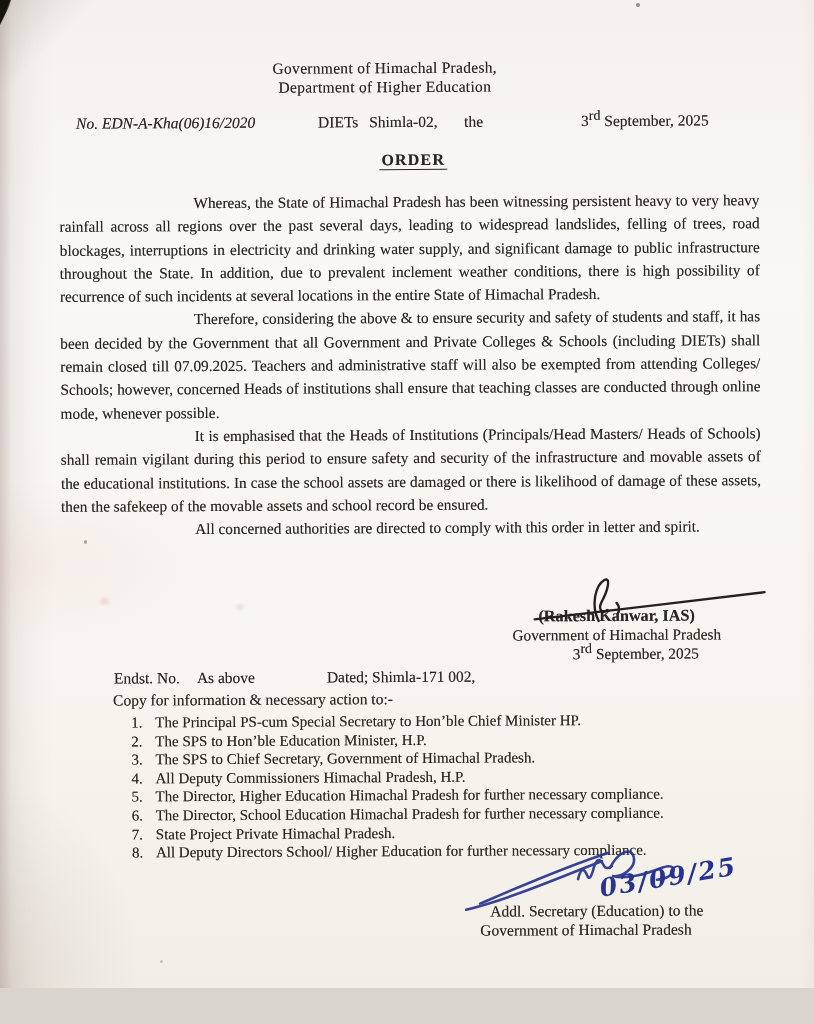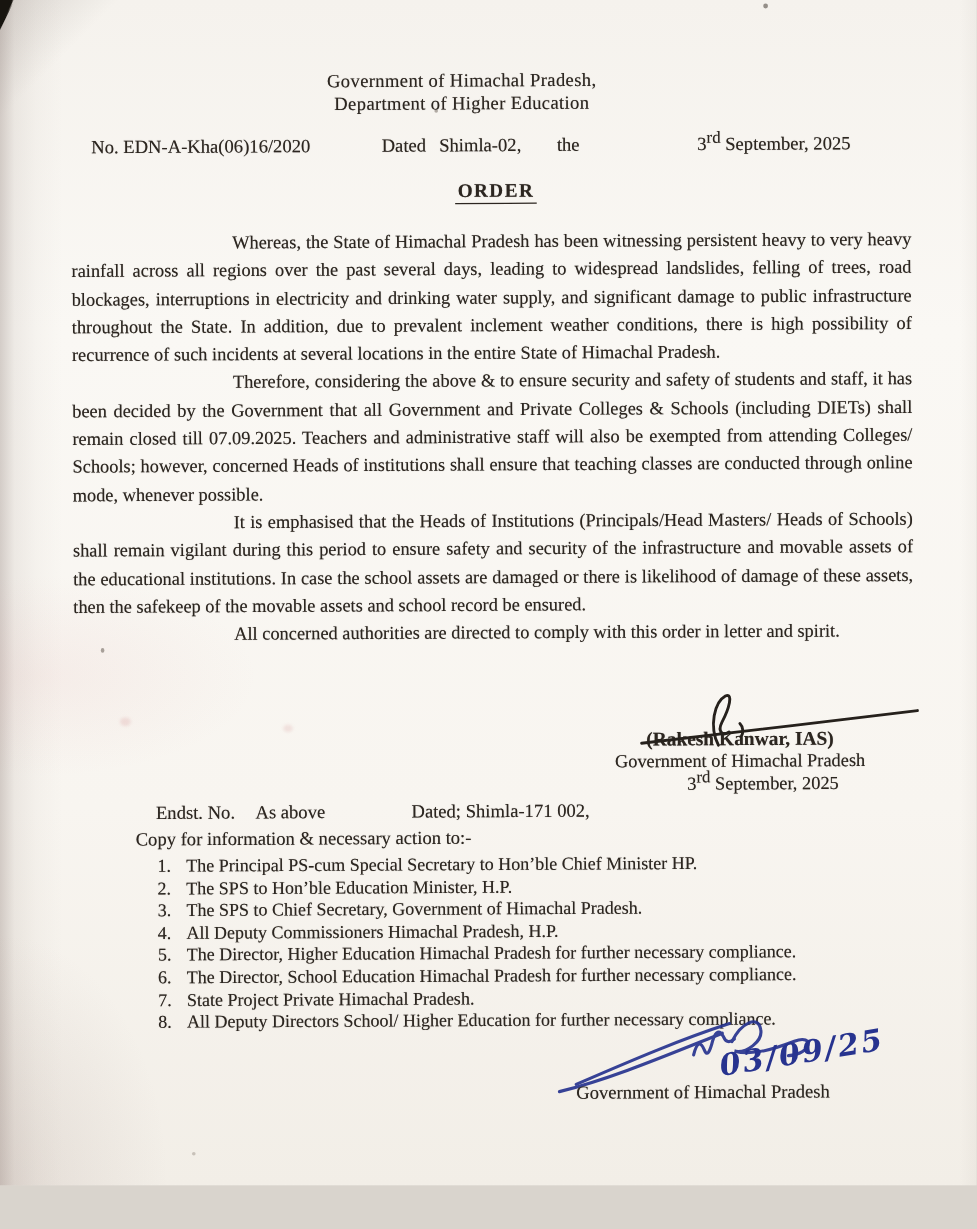--- a/index.html
+++ b/index.html
@@ -24,21 +24,21 @@
     position:absolute; top:-18px; left:-11px; width:15px; height:66px;
     background:#17140f; transform:rotate(26deg); border-radius:45%;
     filter:blur(0.6px);
   }
   .speck { position:absolute; border-radius:50%; }
 
   .org-header { position:absolute; top:58px; left:62px; width:650px;
     text-align:center; font-size:15.5px; line-height:19px; letter-spacing:0.3px; }
 
   .ref-line { position:absolute; top:113px; left:0; width:814px; height:22px; font-size:15.5px; }
-  .ref-no   { position:absolute; left:78px; }
+  .ref-no   { position:absolute; left:78px;font-style:italic; }
   .ref-dated{ position:absolute; left:320px; word-spacing:7px; }
   .ref-the  { position:absolute; left:466px; }
   .ref-date { position:absolute; left:583px; }
   sup { font-size:14px; line-height:0; vertical-align:super; }
 
   .order-heading-wrap { position:absolute; top:151px; left:62px; width:696px; text-align:center; }
   .order-heading { font-weight:bold; font-size:16px; letter-spacing:1.2px;
     border-bottom:1.6px solid #2c2620; padding:0 2px 1px 2px;margin-left:10px; }
 
   .body-text { position:absolute; top:190px; left:61px; width:700px;
@@ -46,21 +46,21 @@
   .body-text p { margin:0; text-indent:134px; }
   .body-text p.closing { text-align:left; }
 
   .sig1 { position:absolute; top:608px; left:482px; width:268px;
     text-align:center; font-size:15.3px; line-height:18.5px; }
   .sig1-name { font-weight:bold; font-size:16.2px; line-height:19px; }
   .sig1-date { padding-left:38px; }
   .sig1-scribble { position:absolute; top:576px; left:532px; z-index:2; pointer-events:none; }
 
   .endst-line { position:absolute; top:668px; left:113px; font-size:15.5px; }
-  .endst-label { margin-right:14px;margin-left:16px; }
+  .endst-label { margin-right:14px; }
   .endst-value { margin-right:68px; }
   .copy-line  { position:absolute; top:690px; left:112px; font-size:15.5px; }
 
   .recipients { position:absolute; top:712px; left:130px; margin:0; padding:0; list-style:none;
     font-size:15px; line-height:18.6px; }
   .recipients li { display:flex; }
   .recipients .num { width:24px; flex:0 0 24px; }
 
   .sig2-svg  { position:absolute; top:842px; left:458px; pointer-events:none; }
   .sig2-date { position:absolute; top:864px; left:597px; color:#27338f;
@@ -78,21 +78,21 @@
 
   <div class="content">
 
     <div class="org-header">
       <div>Government of Himachal Pradesh,</div>
       <div>Department of Higher Education</div>
     </div>
 
     <div class="ref-line">
       <span class="ref-no">No. EDN-A-Kha(06)16/2020</span>
-      <span class="ref-dated">Dated Shimla-02,</span>
+      <span class="ref-dated">DIETs Shimla-02,</span>
       <span class="ref-the">the</span>
       <span class="ref-date"><span>3</span><sup>rd</sup><span> September, 2025</span></span>
     </div>
 
     <div class="order-heading-wrap">
       <span class="order-heading">ORDER</span>
     </div>
 
     <div class="body-text">
       <p>Whereas, the State of Himachal Pradesh has been witnessing persistent heavy to very heavy rainfall across all regions over the past several days, leading to widespread landslides, felling of trees, road blockages, interruptions in electricity and drinking water supply, and significant damage to public infrastructure throughout the State. In addition, due to prevalent inclement weather conditions, there is high possibility of recurrence of such incidents at several locations in the entire State of Himachal Pradesh.</p>
@@ -162,20 +162,21 @@
       <g fill="none" stroke="#27338f" stroke-width="2.6" stroke-linecap="round" opacity="0.92">
         <path d="M6,68 C48,58 96,38 142,20"></path>
         <path d="M20,62 C60,45 104,26 148,12"></path>
         <path d="M118,38 q4,-16 9,-4 q3,8 7,-8 q4,-12 9,-3 q3,7 9,2"></path>
         <path d="M150,27 c8,-16 22,-22 24,-10 c2,10 -12,20 -22,18 c16,4 34,-2 50,-8 c8,-3 13,-1 11,4 c-2,5 -10,8 -16,8"></path>
       </g>
     </svg>
     <div class="sig2-date">03/09/25</div>
 
     <div class="sig2-text">
+      <div class="l1">Addl. Secretary (Education) to the</div>
       <div>Government of Himachal Pradesh</div>
     </div>
 
   </div>
 
   <div class="speck" style="left:362px; top:91px; width:3px; height:3px; background:rgba(90,80,72,0.45);"></div>
   <div class="speck" style="left:636px; top:3px; width:4px; height:4px; background:rgba(70,62,55,0.55);"></div>
   <div class="speck" style="left:84px; top:540px; width:3px; height:4px; background:rgba(90,80,72,0.5);"></div>
   <div class="speck" style="left:588px; top:293px; width:3px; height:3px; background:rgba(110,100,90,0.35);"></div>
   <div class="speck" style="left:100px; top:598px; width:9px; height:7px; background:rgba(214,150,150,0.25); filter:blur(1.5px);"></div>

